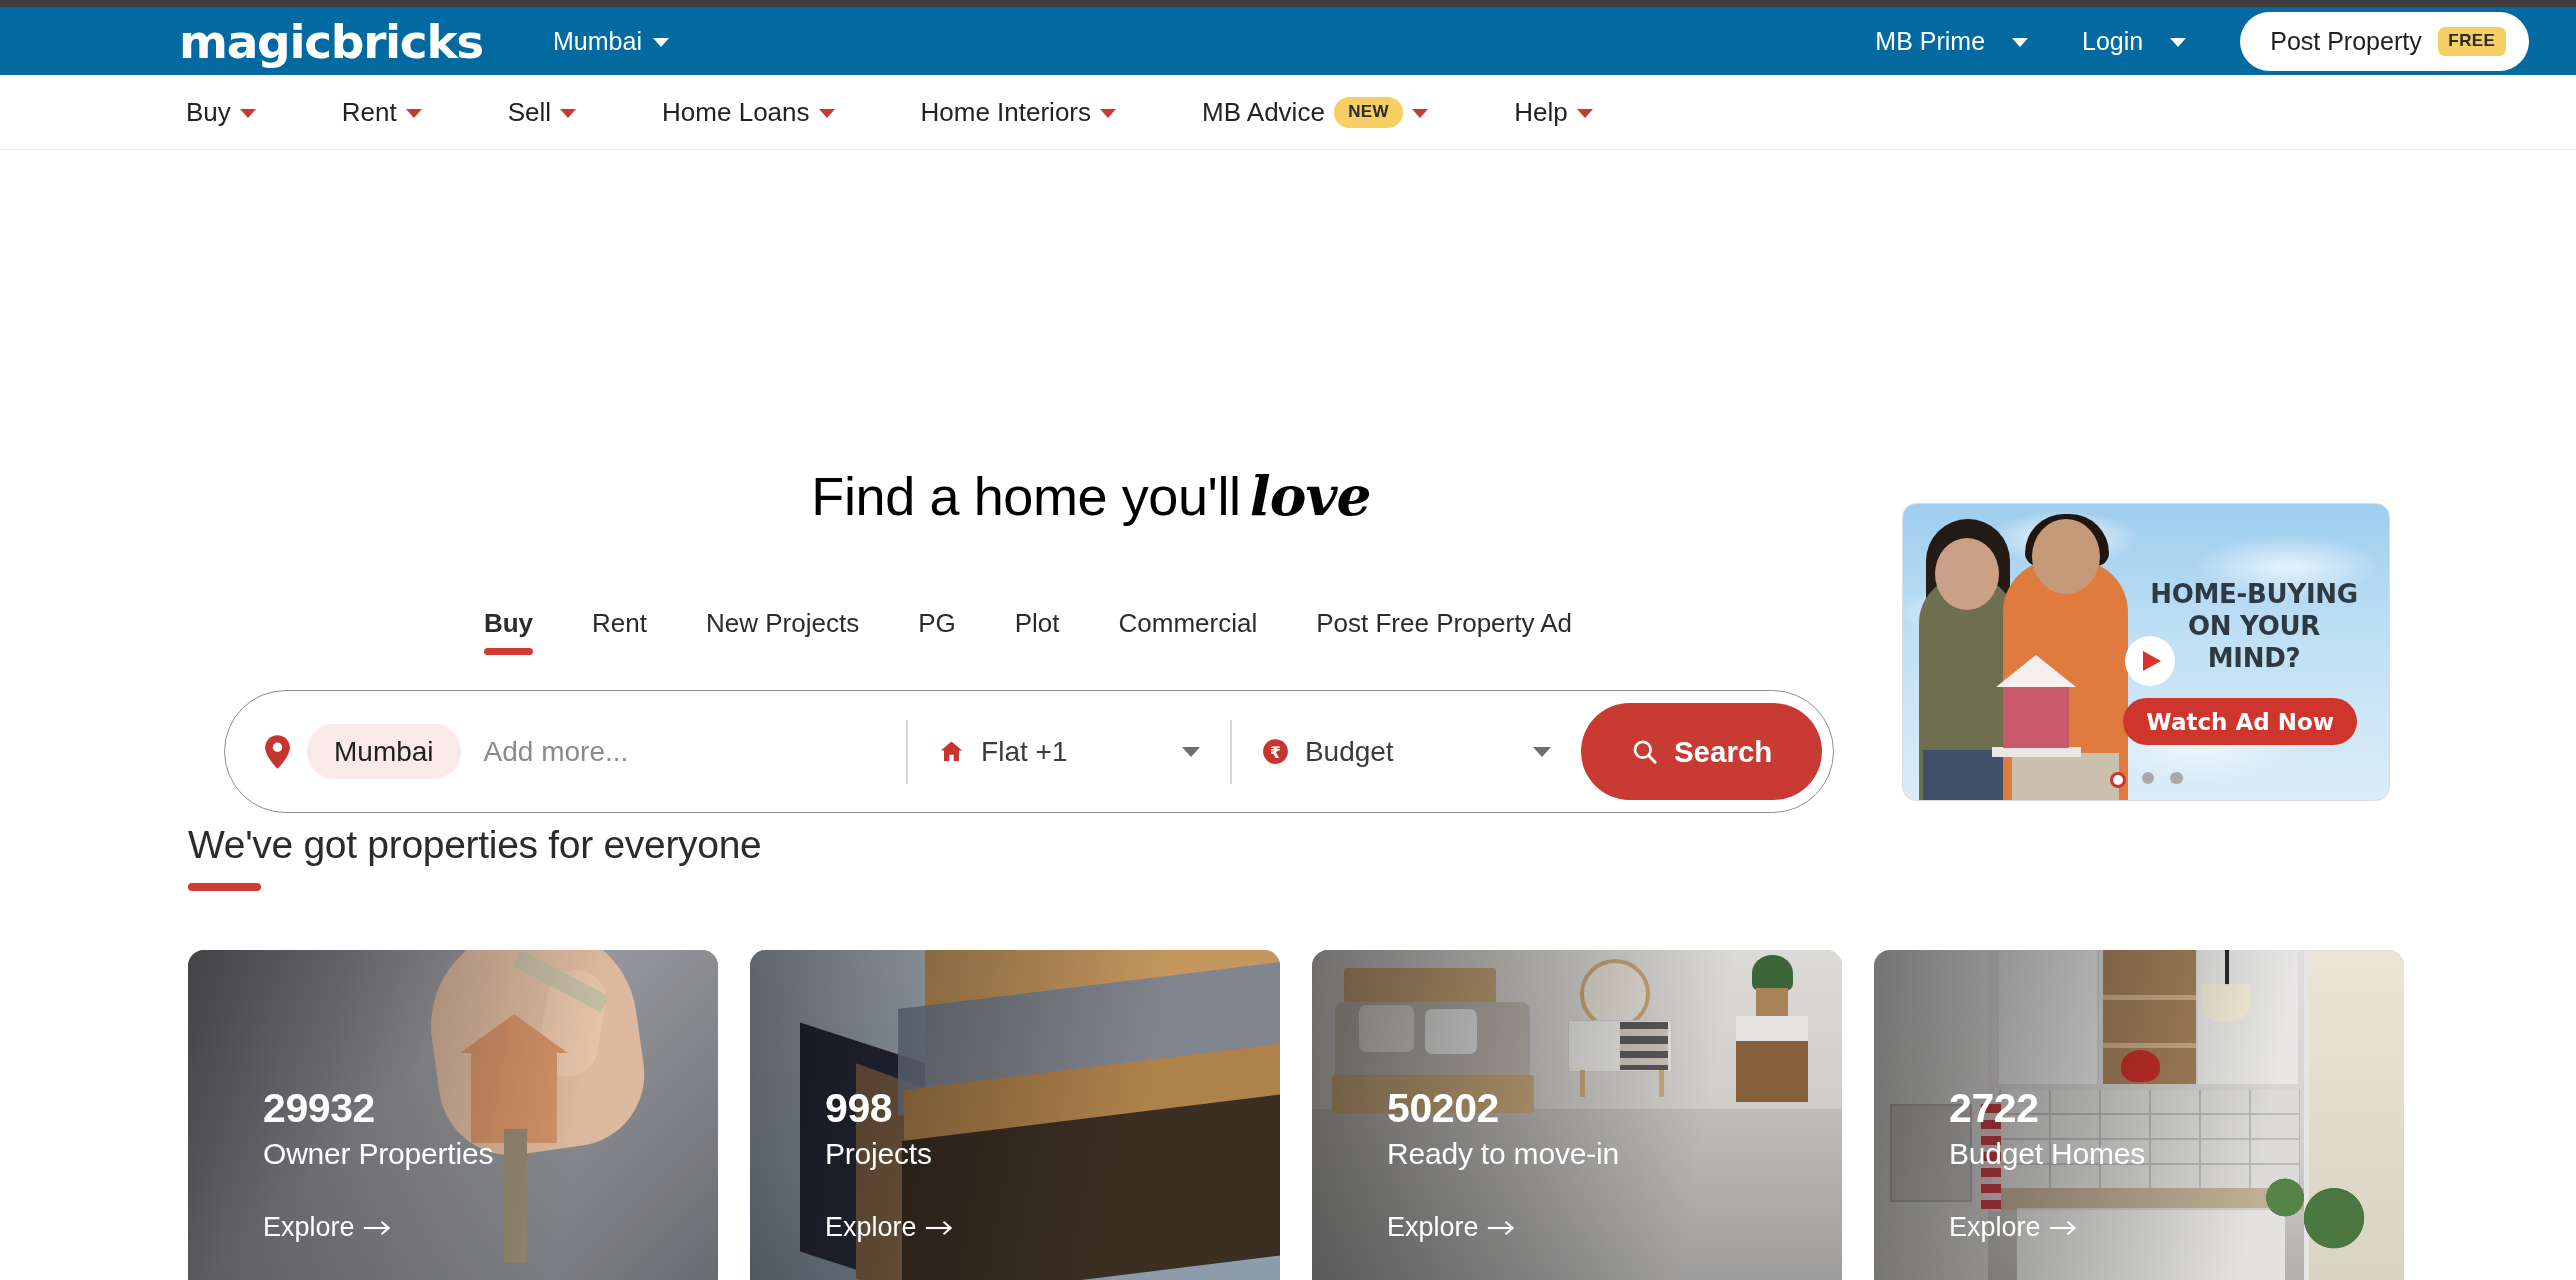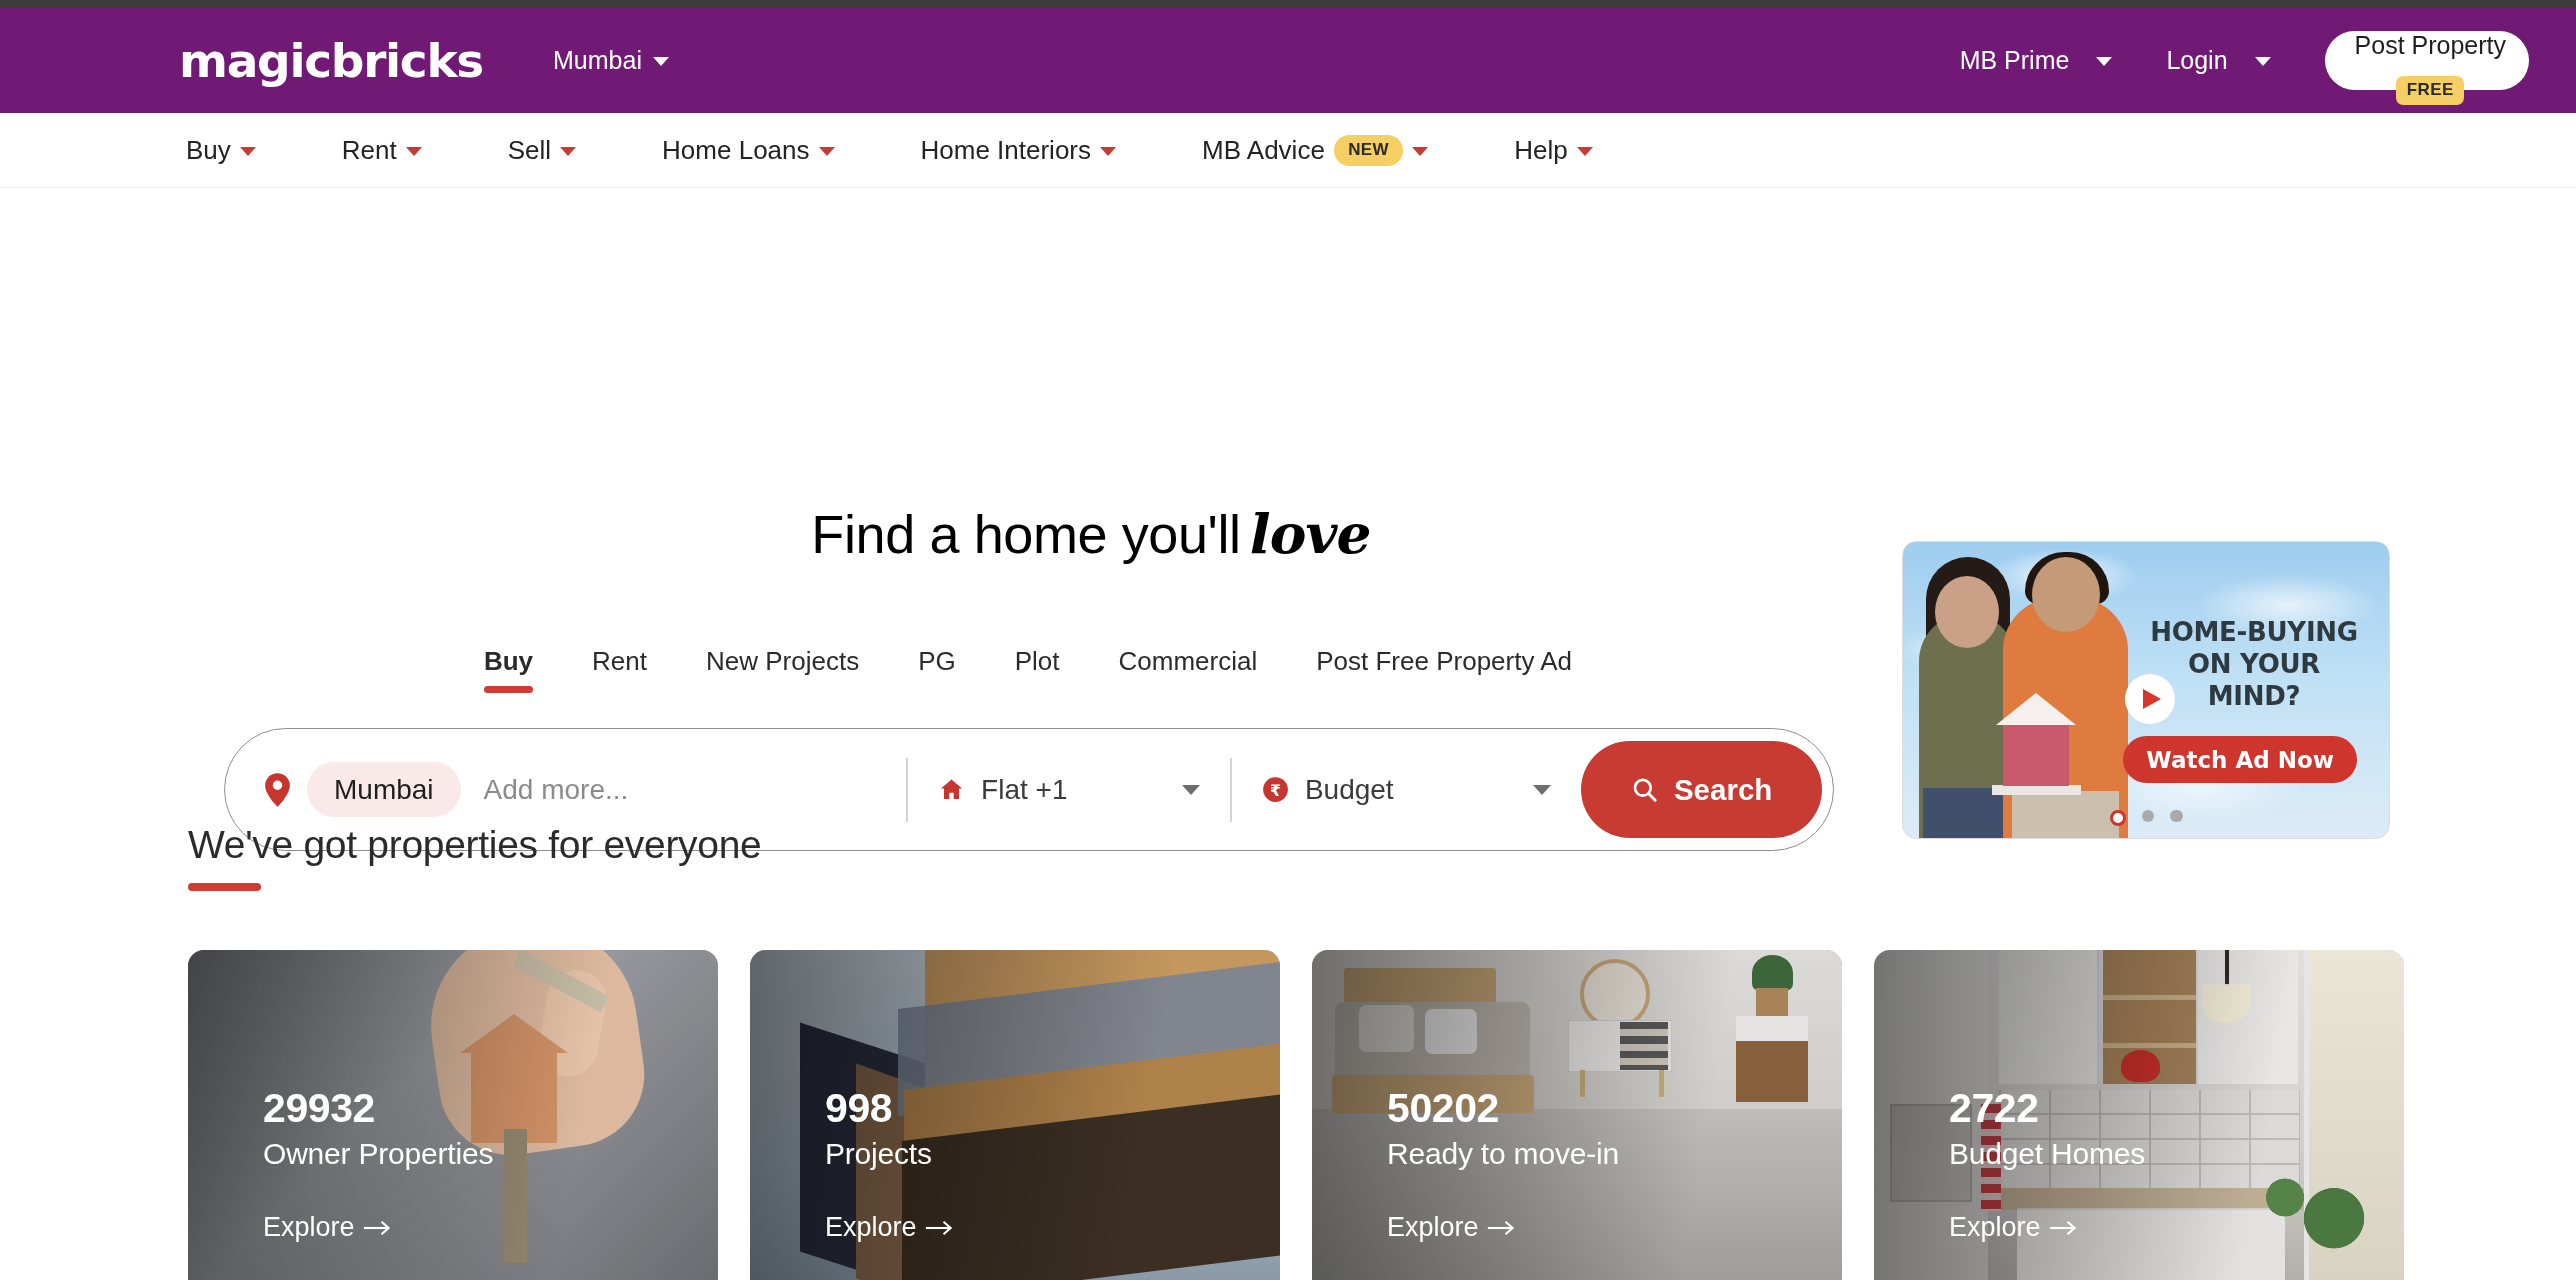--- a/index.html
+++ b/index.html
@@ -12,22 +12,22 @@
 
   
   .browser-edge {
     height: 7.2px;
     background: #3c3c3c;
     width: 100%;
   }
 
   
   .header {
-    height: 106px;
-    background: #701a75;
+    height: 68px;
+    background: #0369a1;
     display: flex;
     align-items: center;
     padding: 0 47px 0 179px;
     position: relative;
   }
   .logo {
     color: #ffffff;
     font-size: 47px;
     font-weight: 700;
     letter-spacing: -1.3px;
@@ -60,21 +60,20 @@
   .post-property-btn {
     background: #ffffff;
     border-radius: 36px;
     height: 59px;
     padding: 0 23px 0 30px;
     display: flex;
     align-items: center;
     gap: 16px;
     cursor: pointer;
     border: none;
-    flex-direction: column;
   }
   .post-property-btn .label {
     font-size: 25px;
     color: #1f1f1f;
     font-family: "Liberation Sans", sans-serif;
   }
   .badge-free {
     background: #f5cf63;
     border-radius: 7.2px;
     font-size: 17px;

